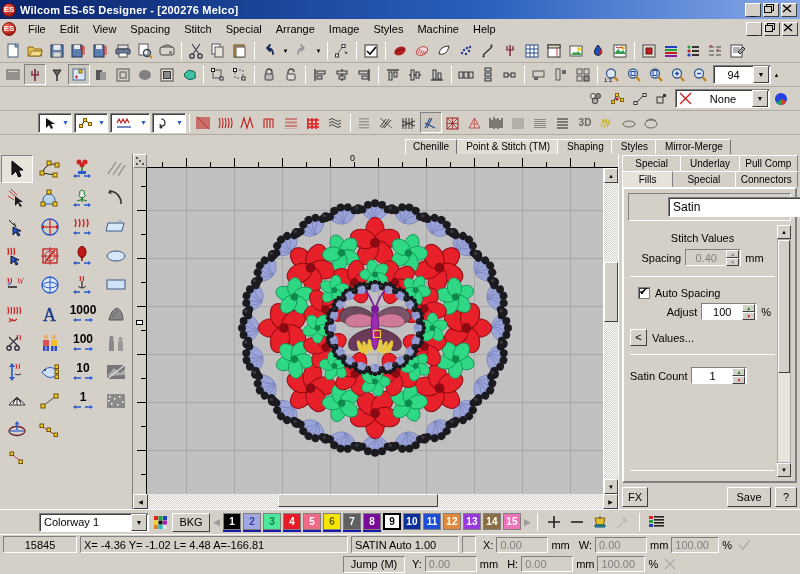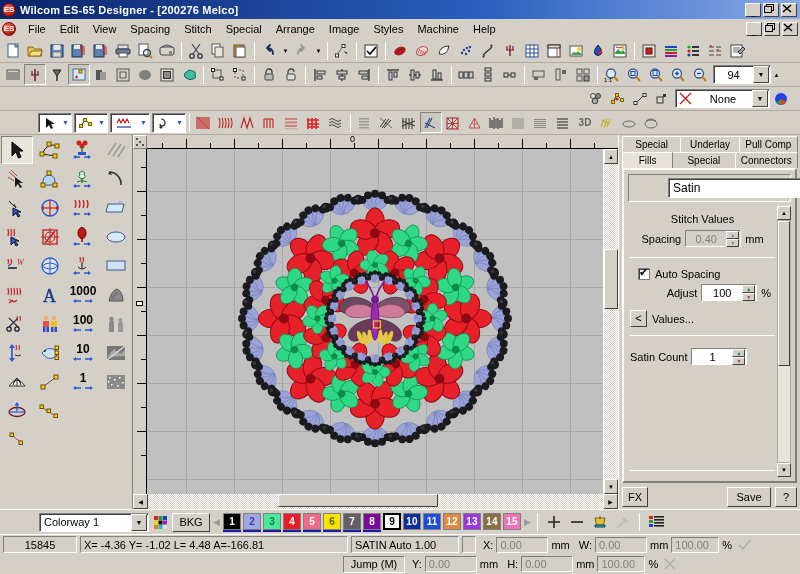--- a/index.html
+++ b/index.html
@@ -967,20 +967,39 @@
         </svg>
     </div>
     <div class="tb-btn">
       <svg width="18" height="16">
           <ellipse cx="9" cy="9" rx="6" ry="4" fill="none" stroke="#666"></ellipse>
           <path d="M4 6 q5-4 10 0" fill="none" stroke="#666"></path>
         </svg>
     </div>
   </div>
 
+  <div style="height:19px; display:flex; align-items:flex-end; background:#d4d0c8; padding-left:405px; position:relative;">
+    <div style="display:flex; align-items:flex-end; height:18px;">
+      <div class="dtab" style="background:#d4d0c8;border:1px solid #fff;border-bottom:none;border-right-color:#707070;padding:1px 7px 2px 7px;font-size:10px;transform:skewX(0deg);">
+        <span>Chenille</span>
+      </div>
+      <div class="dtab" style="background:#e0dcd4;border:1px solid #fff;border-bottom:none;border-right-color:#707070;padding:1px 7px 2px 9px;font-size:10px;margin-left:-1px;">
+        <span>Point &amp; Stitch (TM)</span>
+      </div>
+      <div class="dtab" style="background:#d4d0c8;border:1px solid #fff;border-bottom:none;border-right-color:#707070;padding:1px 7px 2px 9px;font-size:10px;margin-left:-1px;">
+        <span>Shaping</span>
+      </div>
+      <div class="dtab" style="background:#d4d0c8;border:1px solid #fff;border-bottom:none;border-right-color:#707070;padding:1px 7px 2px 9px;font-size:10px;margin-left:-1px;">
+        <span>Styles</span>
+      </div>
+      <div class="dtab" style="background:#d4d0c8;border:1px solid #fff;border-bottom:none;border-right-color:#707070;padding:1px 7px 2px 9px;font-size:10px;margin-left:-1px;">
+        <span>Mirror-Merge</span>
+      </div>
+    </div>
+  </div>
 
   <div class="body-row">
 
     <div class="toolbox">
       <div class="tool sel">
         <svg width="20" height="20">
             <path d="M5 2 L5 16 L9 12 L11.5 18 L14 17 L11.5 11 L16 11z" fill="#1a1a1a" stroke="#000"></path>
           </svg>
       </div>
       <div class="tool">

